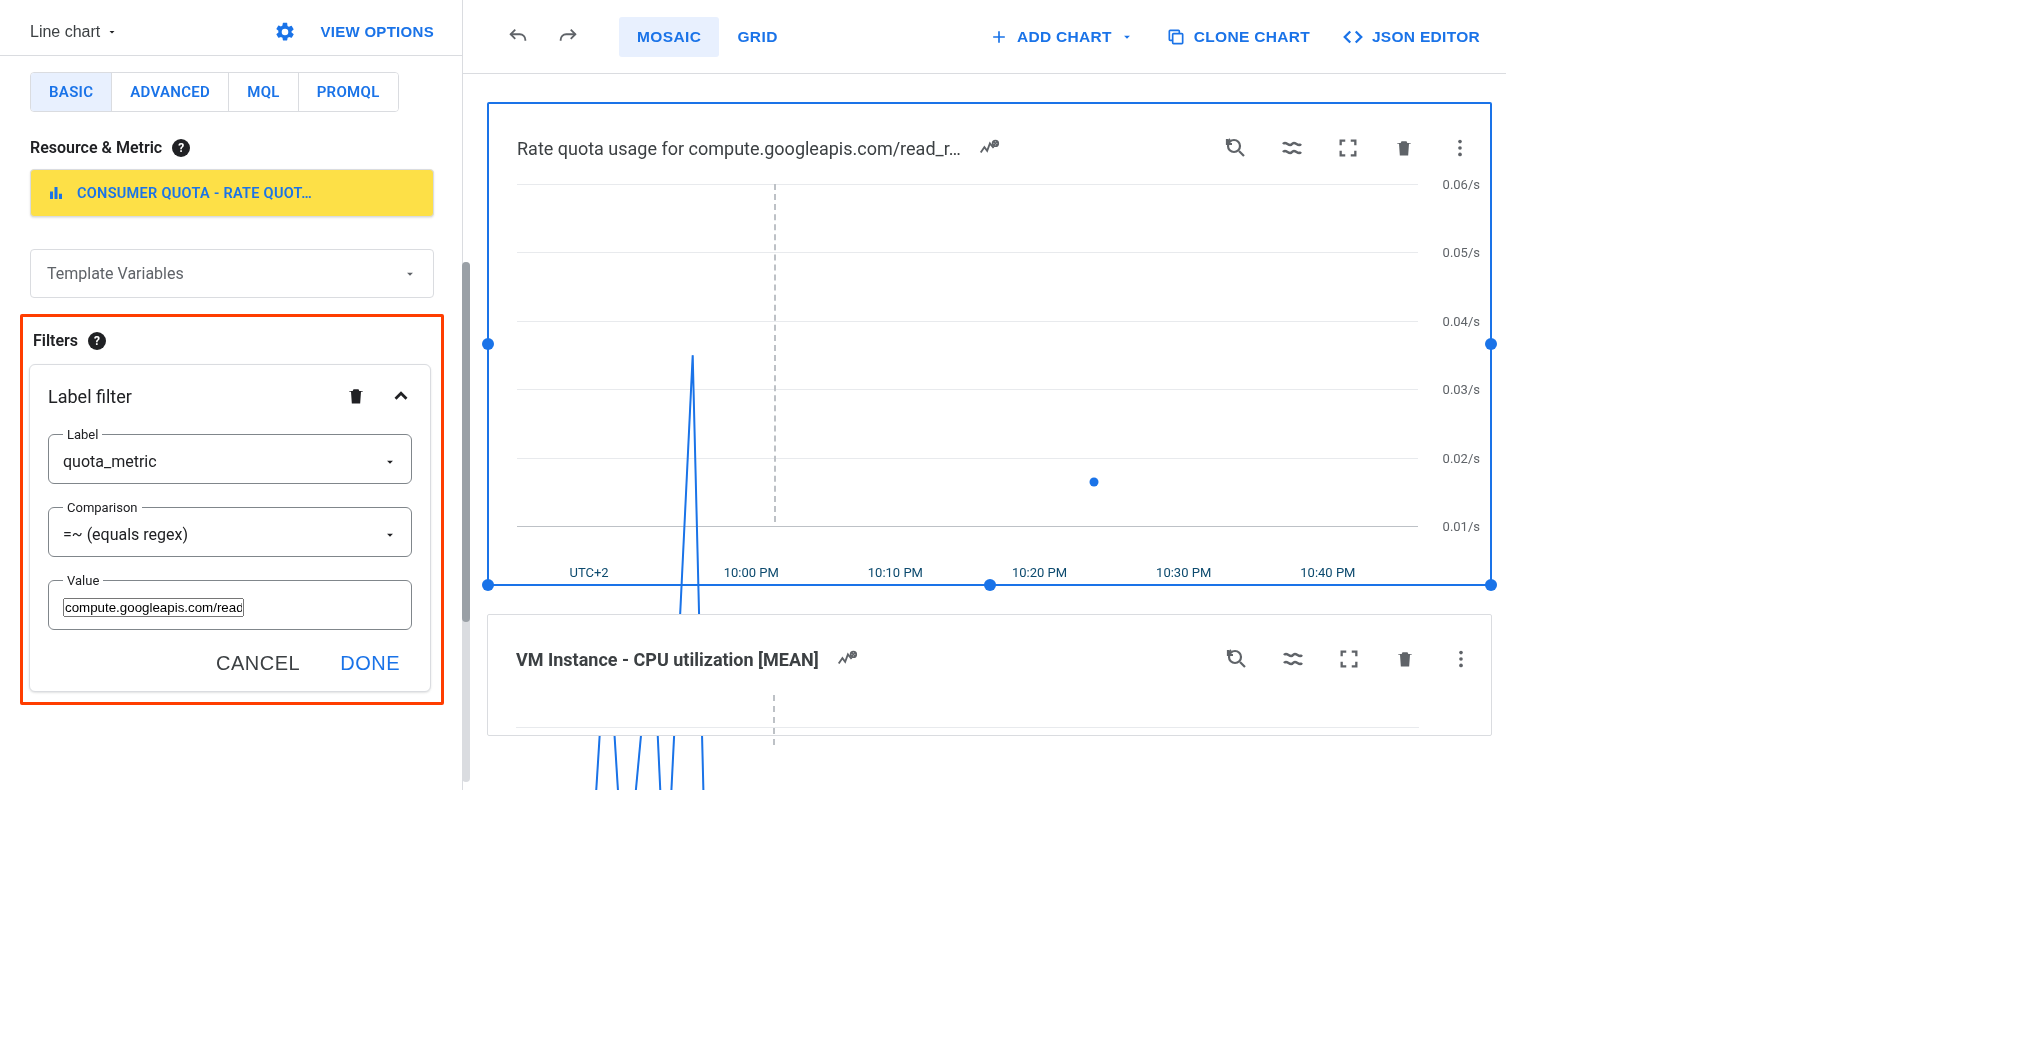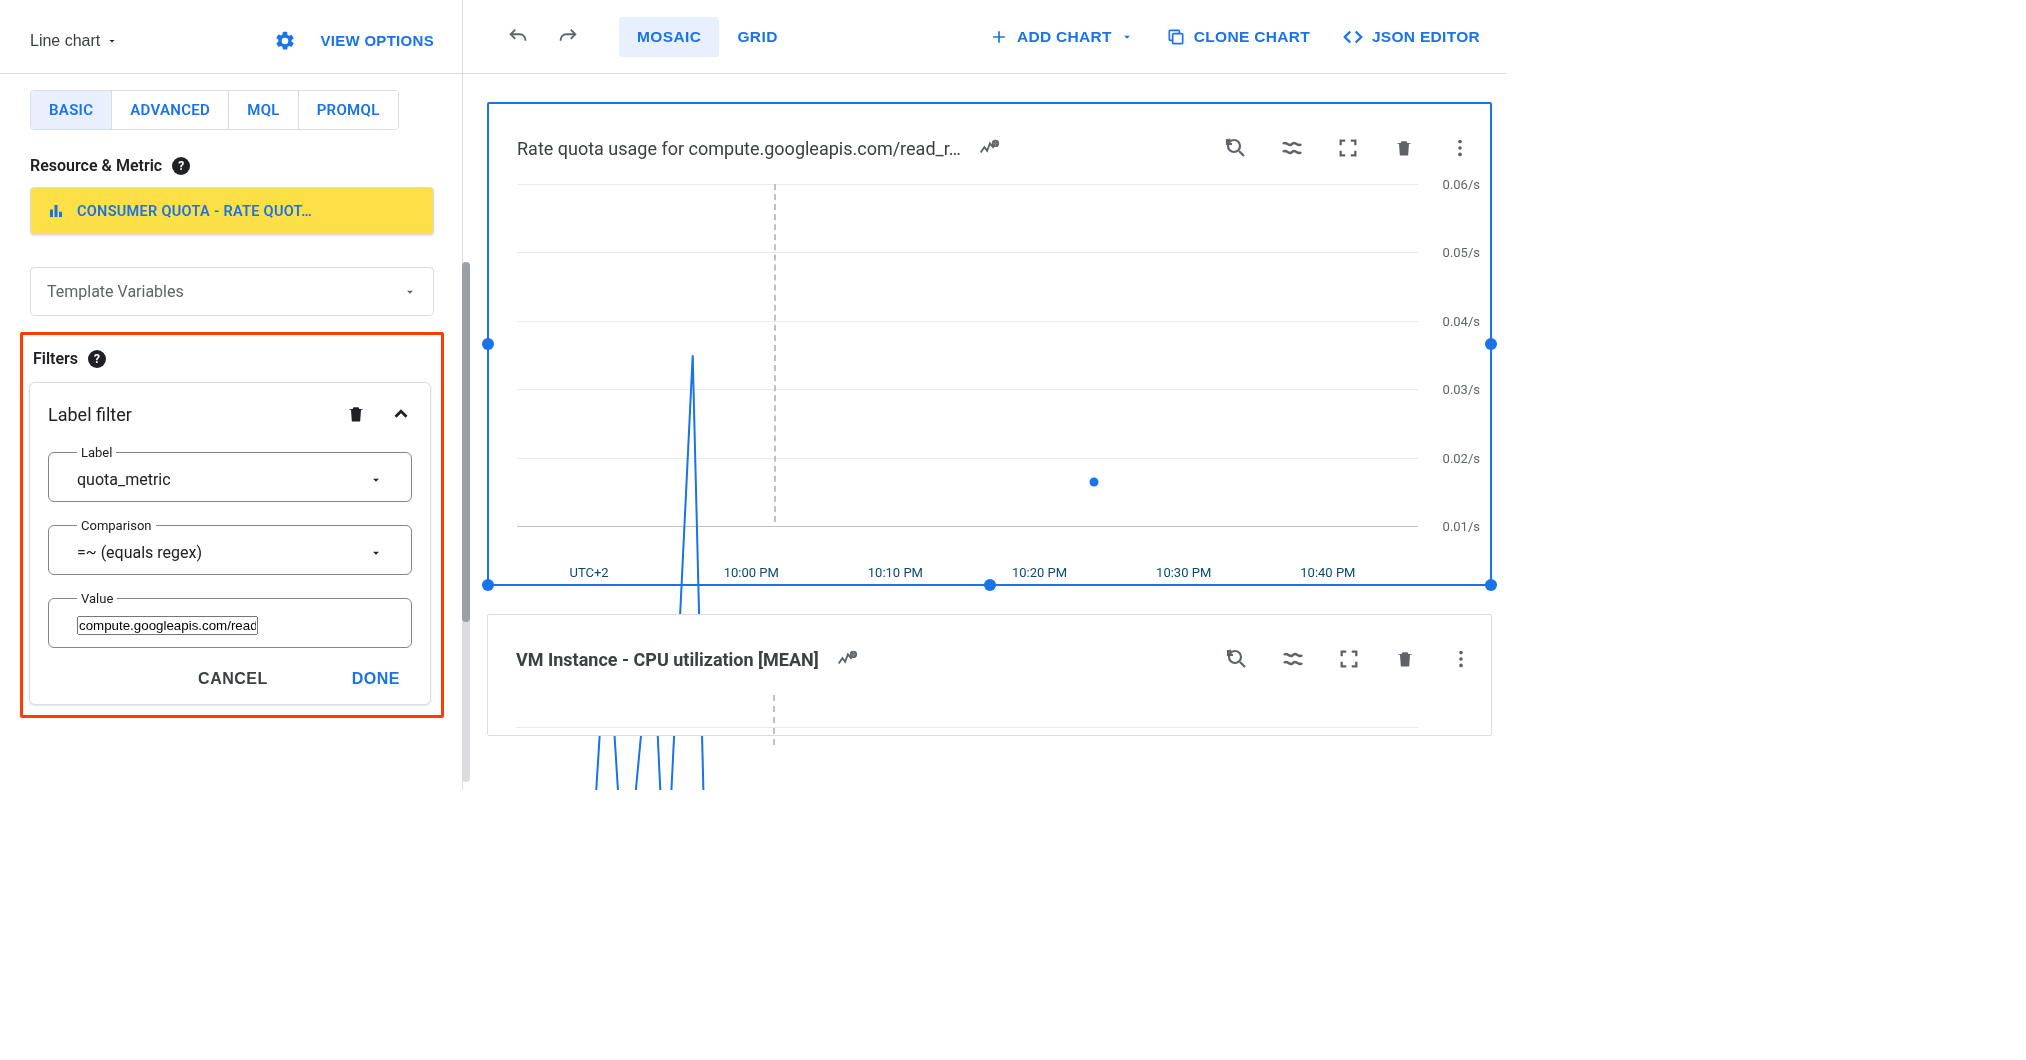--- a/index.html
+++ b/index.html
@@ -1,21 +1,21 @@
 <!DOCTYPE html>
 <html><head>
 <meta charset="utf-8">
 <style>
   * { box-sizing: border-box; margin: 0; padding: 0; }
   body { font-family: 'Google Sans', Roboto, Arial, sans-serif; font-size: 14px; color: #202124; background: #fff; }
   .container { display: flex; width: 1506px; height: 790px; }
   
   
   .left-panel { width: 463px; border-right: 1px solid #dadce0; position: relative; display: flex; flex-direction: column; }
-  .left-header { height: 74px; display: flex; align-items: center; justify-content: space-between; padding: 8px 28px 0 30px; border-bottom: 1px solid #dadce0; }
+  .left-header { height: 56px; display: flex; align-items: center; justify-content: space-between; padding: 8px 28px 0 30px; border-bottom: 1px solid #dadce0; }
   .chart-type-btn { display: flex; align-items: center; gap: 6px; font-size: 16px; background: none; border: none; cursor: pointer; color: #3c4043; }
   .view-options-btn { display: flex; align-items: center; gap: 24px; color: #1a73e8; font-weight: 600; font-size: 15px; letter-spacing: 0.3px; background: none; border: none; cursor: pointer; }
   
   .left-body { padding: 16px 28px 0 30px; overflow-y: auto; flex: 1; }
   .tabs { display: inline-flex; border: 1px solid #dadce0; border-radius: 4px; overflow: hidden; margin-bottom: 26px; }
   .tab { padding: 10px 18px; font-size: 15px; font-weight: 600; letter-spacing: 0.3px; cursor: pointer; background: #fff; color: #1a73e8; }
   .tab.active { background: #e8f0fe; }
   .tab + .tab { border-left: 1px solid #dadce0; }
   
   .section-header { display: flex; align-items: center; gap: 10px; font-size: 16px; font-weight: 600; margin-bottom: 12px; }
@@ -28,25 +28,25 @@
   .highlight-box { border: 3px solid #ff3d00; border-radius: 2px; padding: 8px 10px 10px 6px; margin: 2px -10px 0 -10px; }
   .filters-section-title { display: flex; align-items: center; gap: 10px; font-size: 16px; font-weight: 600; margin: 6px 0 14px 4px; }
   
   .filter-card { border: 1px solid #dadce0; border-radius: 6px; padding: 20px 18px 16px; background: #fff; box-shadow: 0 1px 2px rgba(60,64,67,0.15); }
   .filter-card-header { display: flex; align-items: center; justify-content: space-between; margin-bottom: 20px; }
   .filter-card-title { font-size: 18px; }
   .filter-card-actions { display: flex; gap: 24px; align-items: center; }
   
   .form-field { position: relative; margin-bottom: 16px; }
   .form-field legend { font-size: 13px; padding: 0 4px; }
-  fieldset { border: 1px solid #80868b; border-radius: 6px; padding: 10px 28px 12px; }
+  fieldset { border: 1px solid #80868b; border-radius: 6px; padding: 10px 14px 12px; }
   fieldset .row { display: flex; align-items: center; justify-content: space-between; font-size: 16px; }
   
   .filter-card-footer { display: flex; justify-content: flex-end; gap: 40px; margin-top: 22px; padding-right: 12px; }
-  .btn-text { background: none; border: none; font-size: 16px; font-weight: 700; letter-spacing: 0.5px; cursor: pointer; margin-left: 44px; }
+  .btn-text { background: none; border: none; font-size: 20px; font-weight: 400; letter-spacing: 0.5px; cursor: pointer; }
   .btn-cancel { color: #3c4043; }
   .btn-done { color: #1a73e8; }
   
   .scrollbar-gutter { position: absolute; right: -8px; top: 262px; width: 8px; height: 520px; background: #dadce0; border-radius: 4px; }
   .scrollbar-thumb { position: absolute; right: -8px; top: 262px; width: 8px; height: 360px; background: #9aa0a6; border-radius: 4px; }
   
   
   .right-panel { flex: 1; display: flex; flex-direction: column; }
   .right-header { height: 74px; display: flex; align-items: center; padding: 0 12px; border-bottom: 1px solid #dadce0; gap: 4px; }
   .hdr-group { display: flex; align-items: center; }

